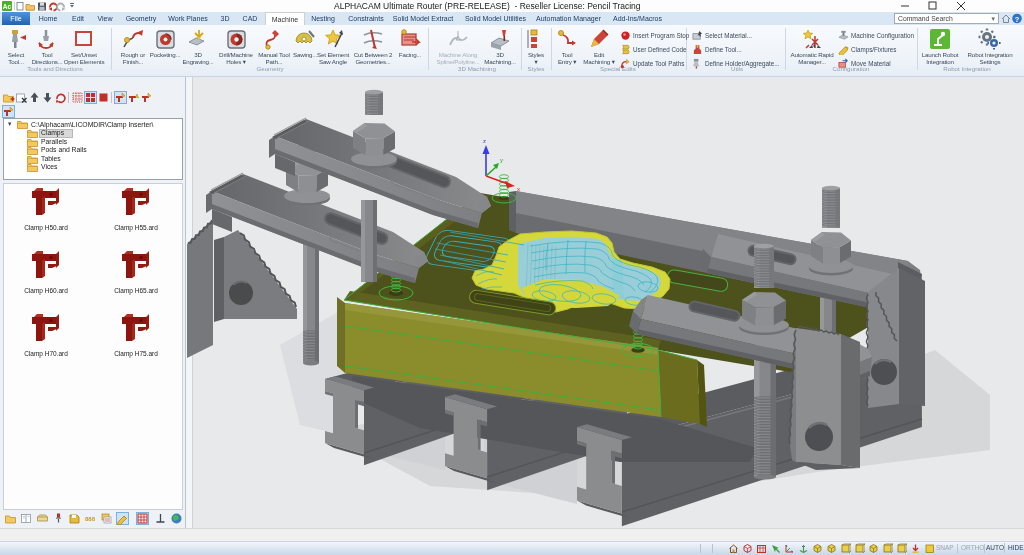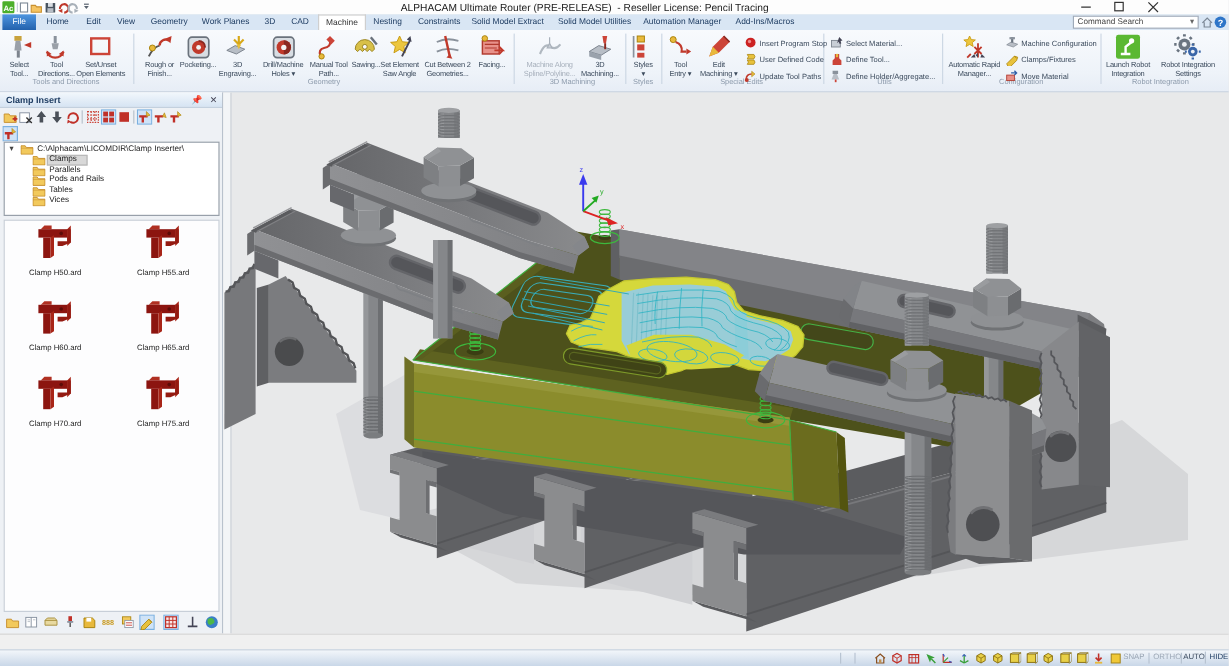--- a/index.html
+++ b/index.html
@@ -234,21 +234,20 @@
       </svg>Machine Configuration</div>
 <div class="rbs" style="left:838px;top:44px"><svg width="11" height="11" viewBox="0 0 12 12">
         <path d="M1 10 l7 -7 l3 1 l-1 3 l-7 7 z" fill="#e8c23c" stroke="#a8820a" stroke-width="0.7"></path>
         <path d="M8 3 l2 2" stroke="#a8820a" stroke-width="0.8"></path>
       </svg>Clamps/Fixtures</div>
 <div class="rbs" style="left:838px;top:58px"><svg width="11" height="11" viewBox="0 0 12 12">
         <rect x="1" y="5" width="7" height="5" fill="#e89088" stroke="#b0392e" stroke-width="0.8"></rect>
         <path d="M5 3 h5 m-2 -2 l2 2 l-2 2" stroke="#2e5fa8" stroke-width="1.2" fill="none"></path>
       </svg>Move Material</div>
 <div class="abs" id="panel"></div>
-<div class="abs" id="phead">Clamp Insert<span style="position:absolute;right:16px;top:0;font-weight:normal;color:#445">📌</span><span style="position:absolute;right:4px;top:0;font-weight:normal;color:#445">✕</span></div>
 <svg class="abs" style="left:2px;top:91px" width="13" height="13" viewBox="0 0 13 13">
       <path d="M1.5 4 h4 l1 1.5 h5 v5.5 h-10 z" fill="#f2c95c" stroke="#c89030" stroke-width="0.8"></path>
       <path d="M8.5 8 h4 m-2 -2 v4" stroke="#c03028" stroke-width="1.4"></path>
     </svg>
 <svg class="abs" style="left:15px;top:91px" width="13" height="13" viewBox="0 0 13 13">
       <rect x="1.5" y="3" width="8" height="8" fill="#fff" stroke="#8a94a2" stroke-width="0.8"></rect>
       <path d="M7 7 l4.5 4.5 m0 -4.5 l-4.5 4.5" stroke="#333" stroke-width="1.2"></path>
     </svg>
 <svg class="abs" style="left:28px;top:91px" width="13" height="13" viewBox="0 0 13 13">
       <path d="M6.5 1.5 l4 5 h-2.5 v4.5 h-3 v-4.5 h-2.5 z" fill="#4a5058"></path>

